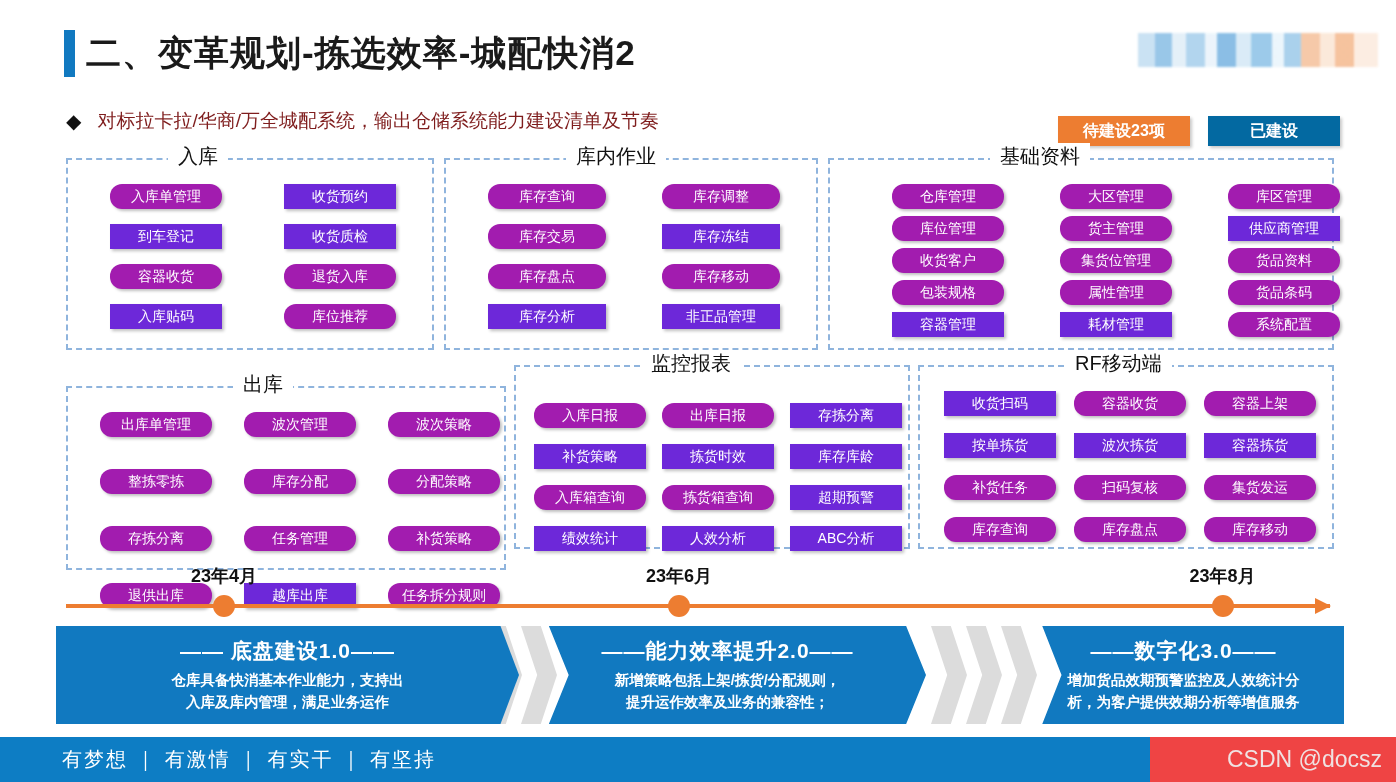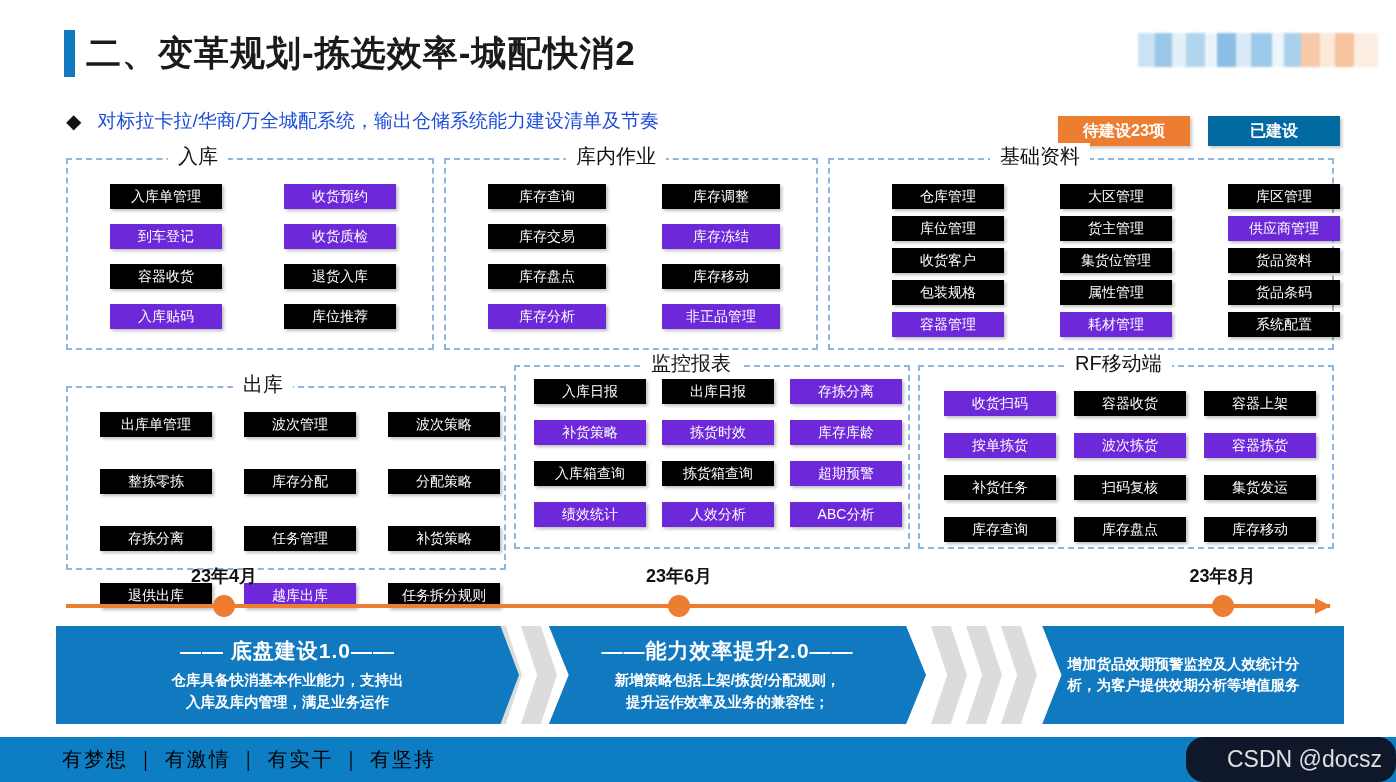--- a/index.html
+++ b/index.html
@@ -26,38 +26,38 @@
         rgba(225,239,249,.65) 28% 33%, rgba(120,180,225,.9) 33% 41%,
         rgba(200,226,243,.7) 41% 47%, rgba(140,194,231,.9) 47% 56%,
         rgba(222,238,248,.6) 56% 61%, rgba(150,198,232,.85) 61% 68%,
         rgba(244,188,148,.85) 68% 76%, rgba(250,222,200,.7) 76% 82%,
         rgba(243,180,136,.85) 82% 90%, rgba(250,224,204,.6) 90% 100%);
     filter:blur(1.2px);opacity:.95;}
 
   
   .subtitle-row{position:absolute;left:66px;top:108px;display:flex;align-items:center;}
   .diamond{font-size:20px;color:#111;margin-right:16px;line-height:1;}
-  .subtitle-text{font-size:19px;color:#1d4ed8;white-space:nowrap;}
+  .subtitle-text{font-size:19px;color:#7f1d1d;white-space:nowrap;}
 
   
   .legend{position:absolute;right:56px;top:116px;display:flex;gap:18px;}
   .legend-chip{width:132px;height:30px;display:flex;align-items:center;justify-content:center;
     color:#fff;font-size:16px;font-weight:bold;box-shadow:2px 2px 3px rgba(0,0,0,.22);}
   .chip-orange{background:#ED7D31;}
   .chip-blue{background:#0369a1;}
 
   
   .panel{position:absolute;border:2px dashed #8fb4dd;box-sizing:border-box;}
   .panel-title{position:absolute;top:-17px;background:#fff;padding:0 10px;
     font-size:20px;color:#111;white-space:nowrap;}
   .grid{position:absolute;display:grid;}
   .tile{height:25px;display:flex;align-items:center;justify-content:center;
     color:#fff;font-size:14px;white-space:nowrap;
     box-shadow:2px 2px 3px rgba(0,0,0,.25);}
-  .blue{background:#000000;}
+  .blue{background:#a21caf;border-radius:12px;}
   .orange{background:#6d28d9;}
 
   
   #panel-inbound      {left:66px;  top:158px; width:368px; height:192px;}
   #panel-inbound .panel-title{left:100px;}
   #panel-inbound .grid{left:42px; top:24px; width:286px;
     grid-template-columns:112px 112px; column-gap:62px; row-gap:15px;}
 
   #panel-inwarehouse  {left:444px; top:158px; width:374px; height:192px;}
   #panel-inwarehouse .panel-title{left:120px;}
@@ -69,21 +69,21 @@
   #panel-basic .grid{left:30px; top:24px; width:448px;
     grid-template-columns:112px 112px 112px; column-gap:56px; row-gap:7px;margin-left:32px;}
 
   #panel-outbound     {left:66px;  top:386px; width:440px; height:184px;}
   #panel-outbound .panel-title{left:165px;}
   #panel-outbound .grid{left:32px; top:24px; width:382px;
     grid-template-columns:112px 112px 112px; column-gap:23px; row-gap:17px;gap:32px;}
 
   #panel-report       {left:514px; top:365px; width:396px; height:184px;}
   #panel-report .panel-title{left:125px;}
-  #panel-report .grid{left:18px; top:12px; width:364px;
+  #panel-report .grid{left:18px; top:36px; width:364px;
     grid-template-columns:112px 112px 112px; column-gap:14px; row-gap:17px;gap:16px;}
 
   #panel-rf           {left:918px; top:365px; width:416px; height:184px;}
   #panel-rf .panel-title{left:145px;}
   #panel-rf .grid{left:24px; top:24px; width:372px;
     grid-template-columns:112px 112px 112px; column-gap:18px; row-gap:17px;}
 
   
   .timeline{position:absolute;left:66px;top:604px;width:1264px;height:4px;background:#ED7D31;}
   .timeline-arrow{position:absolute;right:-1px;top:-6px;width:0;height:0;
@@ -96,23 +96,23 @@
   .phases{position:absolute;left:56px;top:626px;width:1288px;height:98px;}
   .phase{position:absolute;top:0;height:98px;background:#1179c0;color:#fff;
     display:flex;flex-direction:column;align-items:center;justify-content:center;}
   .phase-title{font-size:21px;font-weight:bold;letter-spacing:1px;margin-bottom:5px;white-space:nowrap;}
   .phase-desc{font-size:14.5px;font-weight:bold;line-height:1.45;text-align:center;white-space:pre-line;}
   .chev-sep{position:absolute;top:0;height:98px;width:26px;background:#dcdcdc;}
 
   
   .footer{position:absolute;left:0;bottom:0;width:1396px;height:45px;background:#0d7dc4;
     display:flex;align-items:center;}
-  .footer-text{margin-left:62px;color:#000000;font-size:20px;letter-spacing:2px;}
-  .watermark{position:absolute;right:0;bottom:0;width:210px;height:45px;background:#0f172a;
-    display:flex;align-items:center;justify-content:flex-end;border-radius:18px;}
+  .footer-text{margin-left:62px;color:#ffffff;font-size:20px;letter-spacing:2px;}
+  .watermark{position:absolute;right:0;bottom:0;width:246px;height:45px;background:#ef4444;
+    display:flex;align-items:center;justify-content:flex-end;}
   .watermark span{color:#f0eeee;font-size:23px;margin-right:14px;opacity:.93;}
 </style>
 </head>
 <body>
 
 <div class="slide">
 
   <div class="title-bar">
     <div class="title-accent"></div>
     <div class="title-text">二、变革规划-拣选效率-城配快消2</div>
@@ -255,20 +255,21 @@
         <div class="phase-title">—— 底盘建设1.0——</div>
         <div class="phase-desc">仓库具备快消基本作业能力，支持出
 入库及库内管理，满足业务运作</div>
       </div>
       <div class="phase" style="left: 473px; width: 397px; clip-path: polygon(0px 0px, 95% 0px, 100% 50%, 95% 100%, 5% 100%, 10% 50%, 5% 0px);">
         <div class="phase-title">——能力效率提升2.0——</div>
         <div class="phase-desc">新增策略包括上架/拣货/分配规则，
 提升运作效率及业务的兼容性；</div>
       </div>
       <div class="phase" style="left: 967px; width: 321px; clip-path: polygon(6% 0px, 100% 0px, 100% 100%, 6% 100%, 12% 50%);">
+        <div class="phase-title">——数字化3.0——</div>
         <div class="phase-desc">增加货品效期预警监控及人效统计分
 析，为客户提供效期分析等增值服务</div>
       </div>
     </div>
 
   <div class="footer">
     <div class="footer-text">有梦想 ｜ 有激情 ｜ 有实干 ｜ 有坚持</div>
   </div>
   <div class="watermark">
     <span>CSDN @docsz</span>

